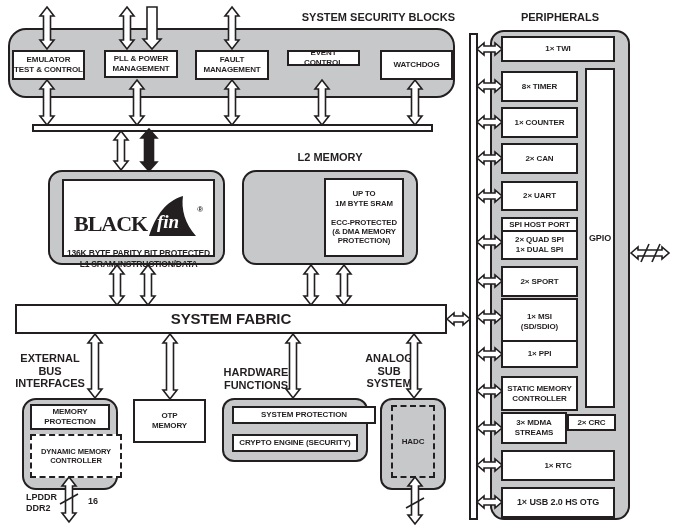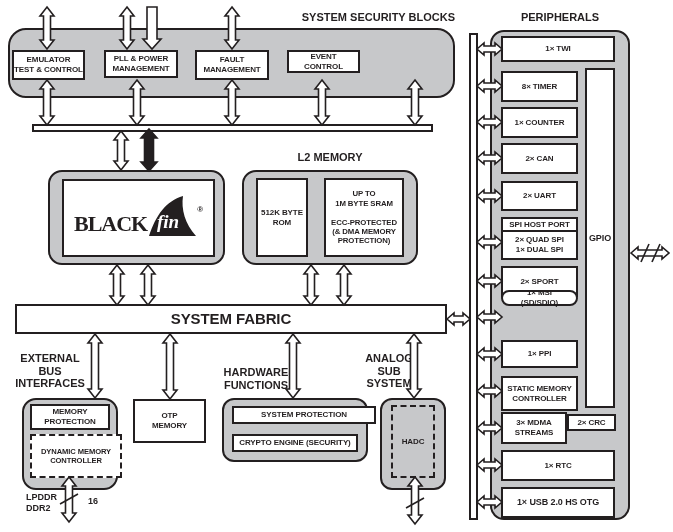--- a/index.html
+++ b/index.html
@@ -34,41 +34,42 @@
 <div class="canvas">
 
   <div class="abs ttl" style="left:280px;top:11px;width:175px;text-align:right;">SYSTEM SECURITY BLOCKS</div>
   <div class="abs grp" style="left:8px;top:28px;width:447px;height:70px;border-radius:18px;"></div>
   <div class="abs box" style="left:12px;top:50px;width:73px;height:30px;">EMULATOR
 TEST &amp; CONTROL</div>
   <div class="abs box" style="left:104px;top:50px;width:74px;height:28px;">PLL &amp; POWER
 MANAGEMENT</div>
   <div class="abs box" style="left:195px;top:50px;width:74px;height:30px;">FAULT
 MANAGEMENT</div>
-  <div class="abs box" style="left:287px;top:50px;width:73px;height:23px;">EVENT
+  <div class="abs box" style="left:287px;top:50px;width:73px;height:16px;">EVENT
 CONTROL</div>
+  <div class="abs box" style="left:380px;top:50px;width:73px;height:30px;">WATCHDOG</div>
 
   <div class="abs bar" style="left:32px;top:124px;width:401px;height:8px;"></div>
 
   <div class="abs grp" style="left:48px;top:170px;width:177px;height:95px;"></div>
   <div class="abs box" style="left:62px;top:179px;width:153px;height:78px;display:block;">
     <div class="logo-row">
       <span class="logo-black">BLACK</span>
       <svg width="50" height="42" viewBox="0 0 50 42">
         <path d="M2 41 C 9 20, 19 6, 36 1 C 34 14, 38 29, 49 41 Z" fill="#231f20"></path>
         <text x="10" y="33" font-family="Liberation Serif, DejaVu Serif, serif" font-style="italic" font-weight="700" font-size="19" fill="#ffffff">fin</text>
       </svg>
       <span class="logo-reg">®</span>
     </div>
+    <div class="caption">136K BYTE PARITY BIT PROTECTED
+L1 SRAM INSTRUCTION/DATA</div>
   </div>
 
   <div class="abs ttl" style="left:242px;top:151px;width:176px;">L2 MEMORY</div>
   <div class="abs grp" style="left:242px;top:170px;width:176px;height:95px;"></div>
-  <div class="abs box" style="left:256px;top:178px;width:52px;height:79px;">512K BYTE
-ROM</div>
   <div class="abs box" style="left:324px;top:178px;width:80px;height:79px;font-size:7.8px;">UP TO
 1M BYTE SRAM
 
 ECC-PROTECTED
 (&amp; DMA MEMORY
 PROTECTION)</div>
 
   <div class="abs box" style="left:15px;top:304px;width:432px;height:30px;font-size:15px;">SYSTEM FABRIC</div>
 
   <div class="abs ttl" style="left:8px;top:352px;width:84px;">EXTERNAL
@@ -109,21 +110,21 @@
   <div class="abs box" style="left:501px;top:71px;width:77px;height:31px;">8× TIMER</div>
   <div class="abs box" style="left:501px;top:107px;width:77px;height:31px;">1× COUNTER</div>
   <div class="abs box" style="left:501px;top:143px;width:77px;height:31px;">2× CAN</div>
   <div class="abs box" style="left:501px;top:181px;width:77px;height:30px;">2× UART</div>
   <div class="abs box" style="left:501px;top:217px;width:77px;height:15px;">SPI HOST PORT</div>
   <div class="abs box" style="left:501px;top:230px;width:77px;height:30px;flex-direction:column;">
     <span>2× QUAD SPI</span>
     <span>1× DUAL SPI</span>
   </div>
   <div class="abs box" style="left:501px;top:266px;width:77px;height:31px;">2× SPORT</div>
-  <div class="abs box" style="left:501px;top:290px;width:77px;height:16px;border-radius:12px;">1× MSI
+  <div class="abs box" style="left:501px;top:298px;width:77px;height:47px;">1× MSI
 (SD/SDIO)</div>
   <div class="abs box" style="left:501px;top:340px;width:77px;height:28px;">1× PPI</div>
   <div class="abs box" style="left:501px;top:376px;width:77px;height:35px;text-align:center;">STATIC MEMORY
 CONTROLLER</div>
   <div class="abs box" style="left:501px;top:412px;width:66px;height:32px;">3× MDMA
 STREAMS</div>
   <div class="abs box" style="left:567px;top:414px;width:49px;height:17px;">2× CRC</div>
   <div class="abs box" style="left:501px;top:450px;width:114px;height:31px;">1× RTC</div>
   <div class="abs box" style="left:501px;top:487px;width:114px;height:31px;font-size:9px;">1× USB 2.0 HS OTG</div>
 

